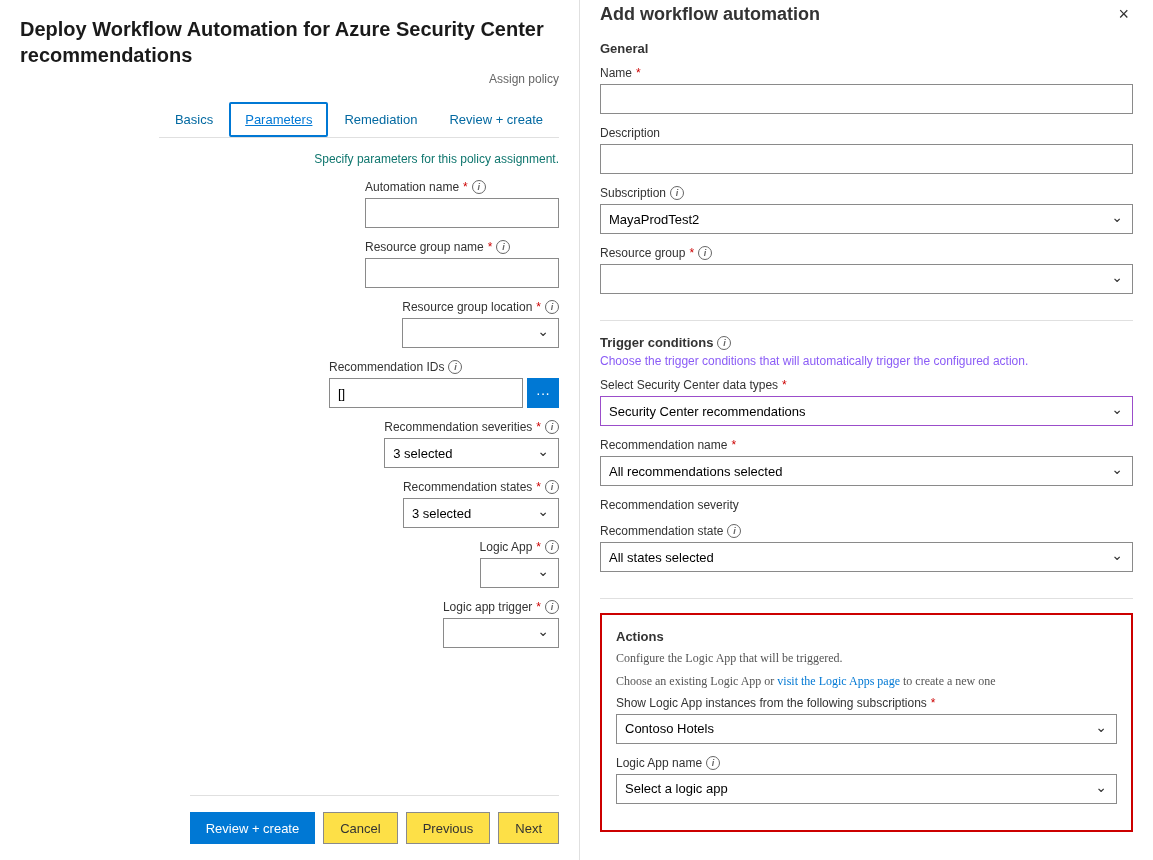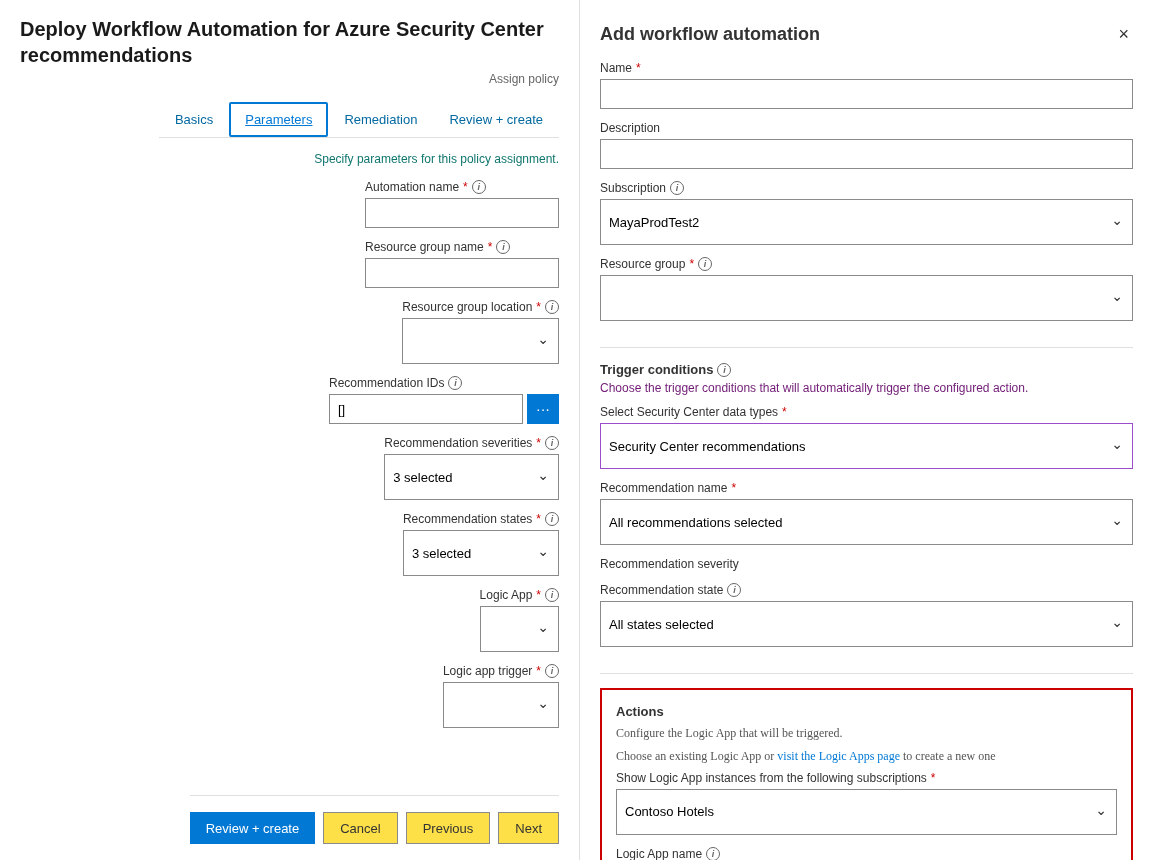--- a/index.html
+++ b/index.html
@@ -109,21 +109,21 @@
       width: 100%;
       height: 30px;
       border: 1px solid #8a8a8a;
       padding: 4px 8px;
       font-size: 13px;
       outline: none;
     }
 
     .form-select {
       width: 100%;
-      height: 46px;
+      height: 30px;
       border: 1px solid #8a8a8a;
       padding: 4px 8px;
       font-size: 13px;
       appearance: none;
       background: #fff;
       cursor: pointer;
       outline: none;
     }
 
     .select-wrapper {
@@ -189,21 +189,21 @@
       border: 1px solid #8a8a8a;
       padding: 8px 16px;
       font-size: 13px;
       cursor: pointer;
       height: 32px;
     }
 
     
     .right-panel {
       flex: 1;
-      padding: 24px 20px;
+      padding: 4px 20px;
       display: flex;
       flex-direction: column;
       overflow-y: auto;
       position: relative;
     }
 
     .panel-header {
       display: flex;
       justify-content: space-between;
       align-items: flex-start;
@@ -231,21 +231,21 @@
     }
 
     .divider {
       border: none;
       border-top: 1px solid #e0e0e0;
       margin: 14px 0;
     }
 
     .trigger-desc {
       font-size: 12px;
-      color: #701a75;
+      color: #8b5cf6;
       margin-bottom: 10px;
     }
 
     .actions-section {
       border: 2px solid #c00;
       padding: 14px;
       margin-bottom: 14px;
     }
 
     .actions-title {
@@ -385,20 +385,21 @@
     <button class="btn-secondary">Next</button>
   </div>
 </div>
 
 <div class="right-panel">
   <div class="panel-header">
     <div class="panel-title">Add workflow automation</div>
     <button class="close-btn">×</button>
   </div>
 
+  <div class="section-header">General</div>
 
   <div class="form-group">
     <div class="form-label">
       <span>Name</span>
       <span class="required">*</span>
     </div>
     <input type="text" class="form-input" style="">
   </div>
 
   <div class="form-group">

